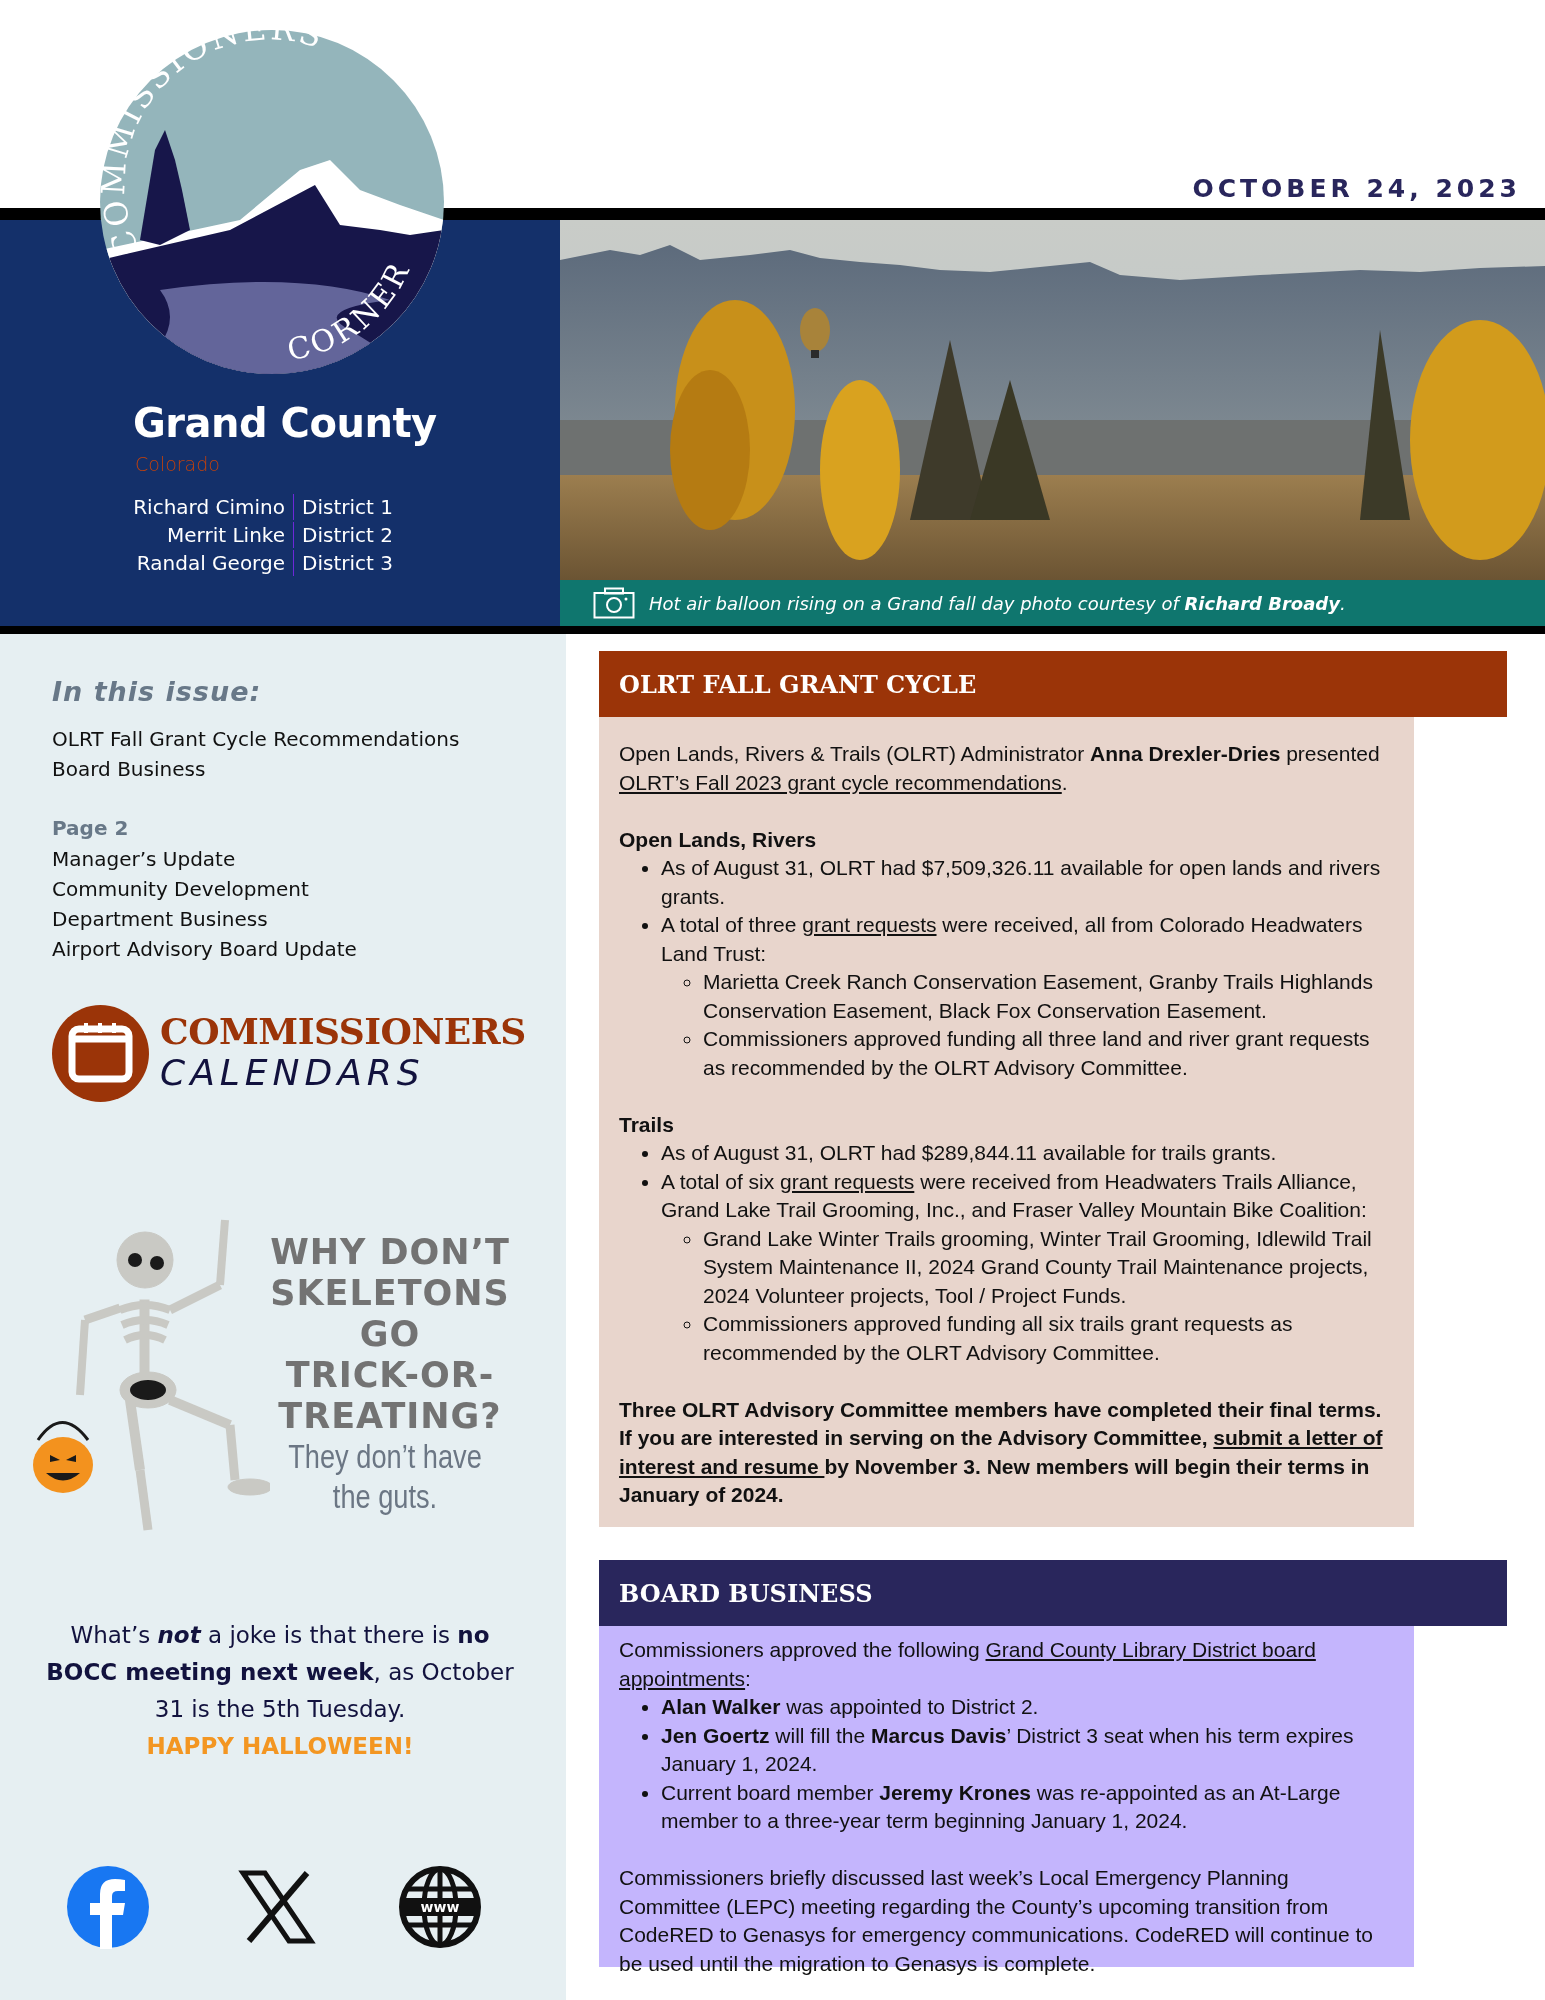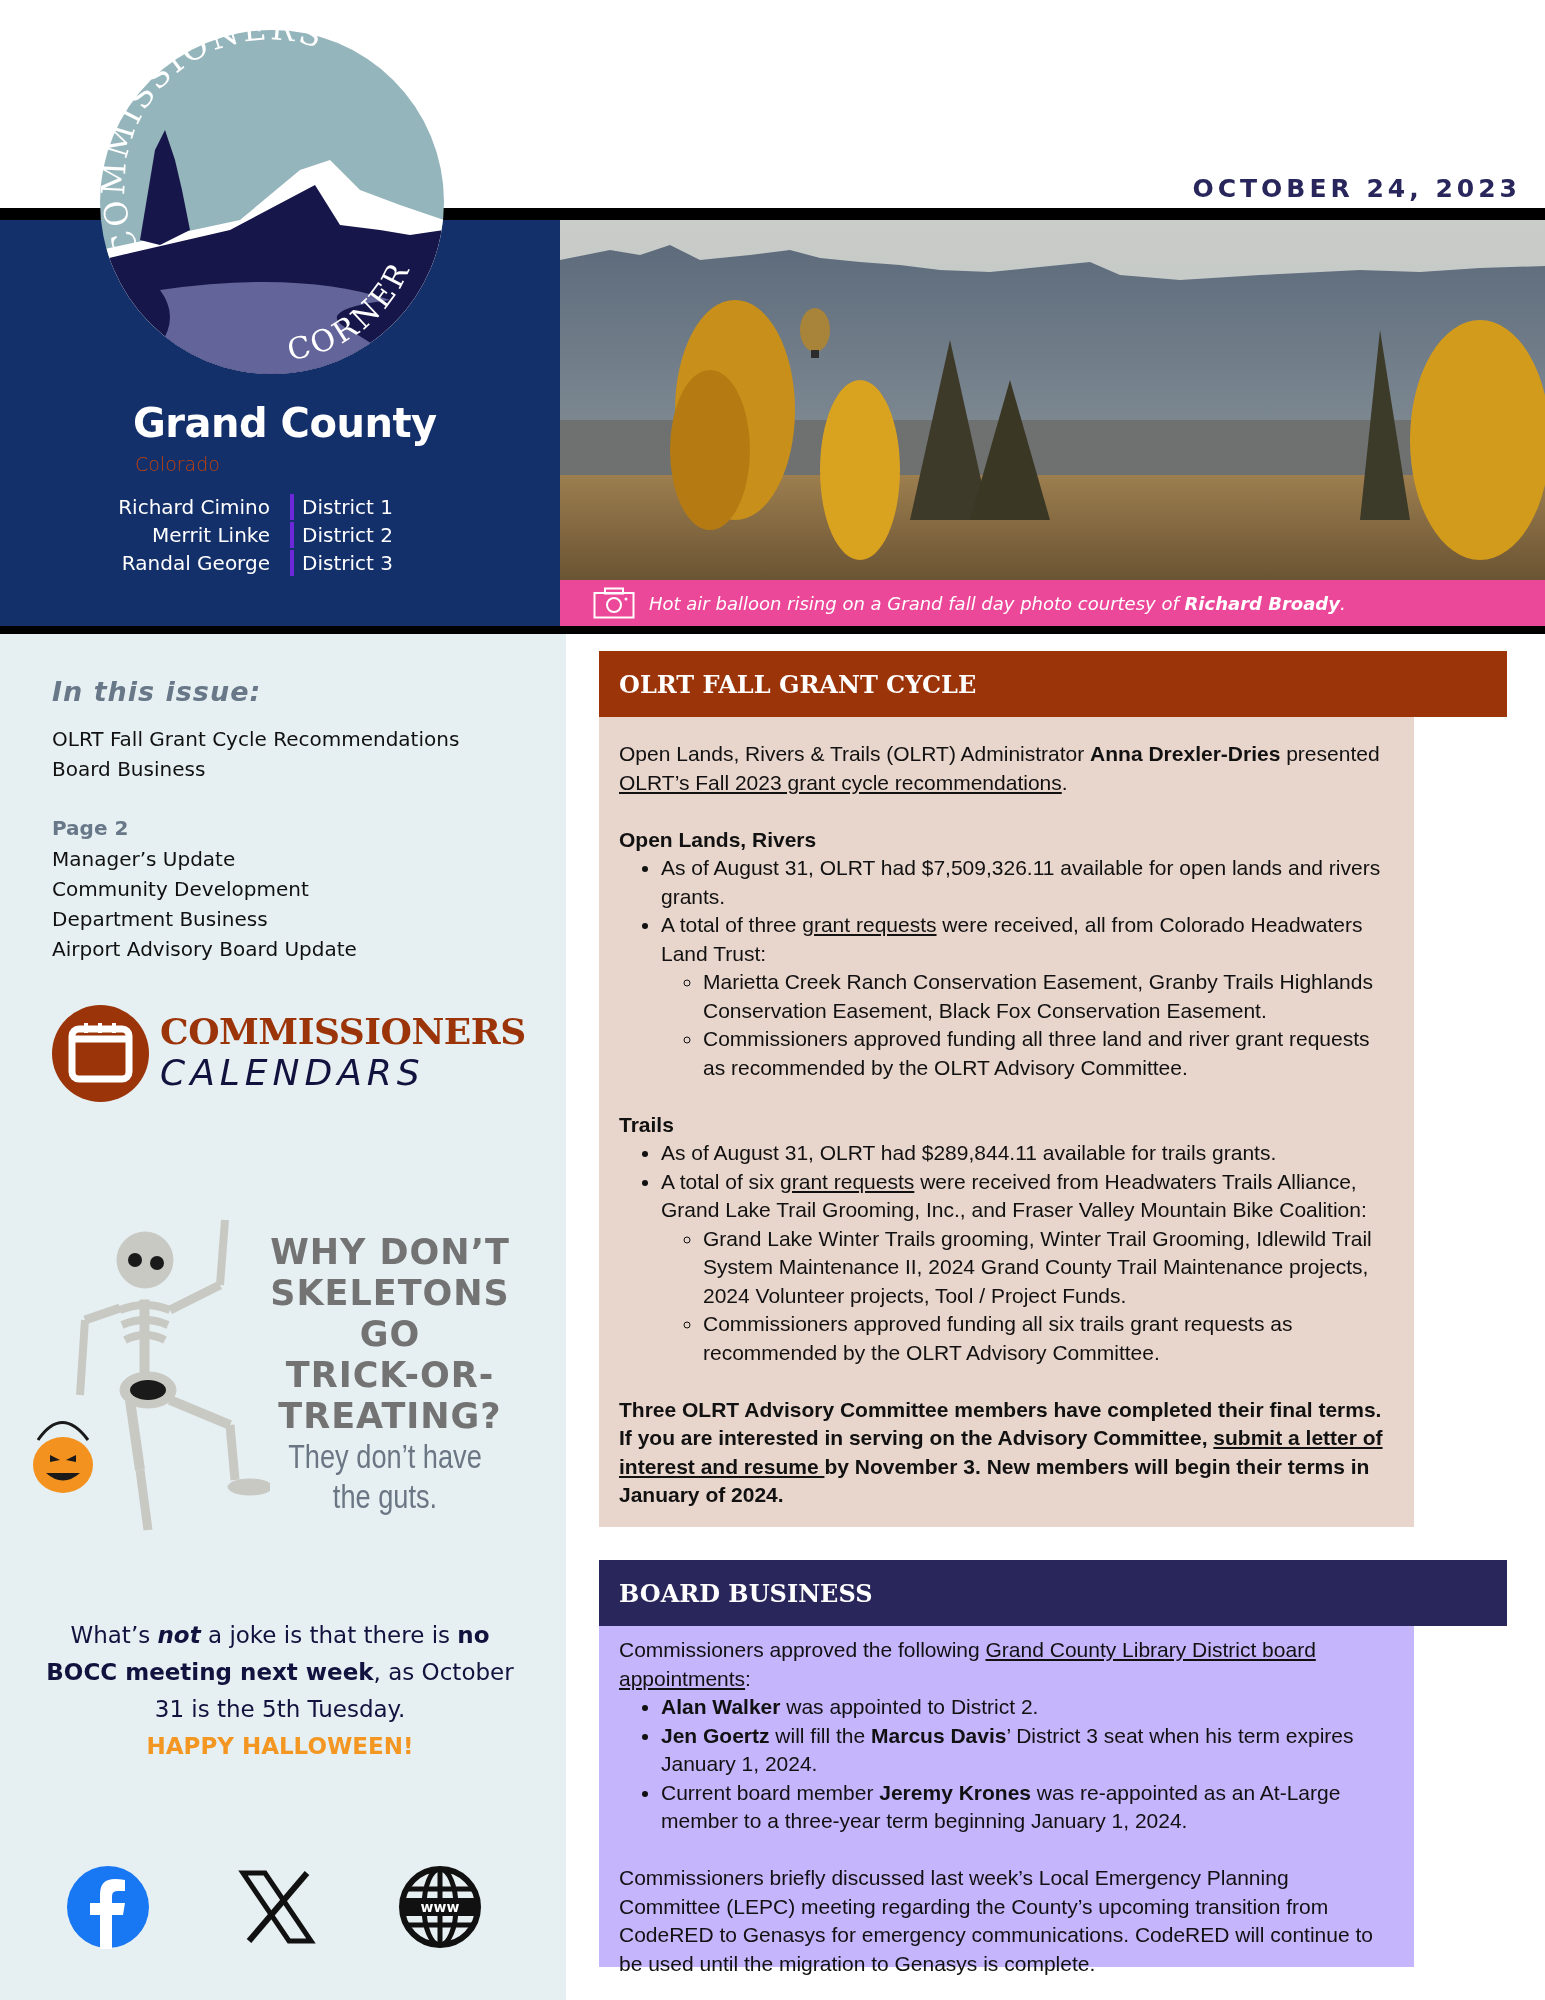--- a/index.html
+++ b/index.html
@@ -13,29 +13,29 @@
 
   
   .header-panel { position: absolute; left: 0; top: 220px; width: 560px; height: 406px; background: #14306a; }
   .county-title { position: absolute; left: 133px; top: 400px; font-family: "DejaVu Sans", sans-serif;
                   font-weight: bold; font-size: 40px; color: #fff; letter-spacing: -0.5px; }
   .county-sub { position: absolute; left: 135px; top: 441px; font-family: "DejaVu Sans", sans-serif;
                 font-size: 19px; color: #c2410c; font-weight: 300; margin-top: 12px; }
   .commissioners { position: absolute; left: 118px; top: 493px; width: 300px; }
   .comm-row { display: flex; height: 28px; align-items: center; font-family: "DejaVu Sans", sans-serif;
               font-size: 20px; color: #fff; }
-  .comm-name { width: 176px; text-align: right; padding-right: 20px; border-right: 4px solid #6d28d9; height: 26px; line-height: 26px; }
+  .comm-name { width: 176px; text-align: right; padding-right: 8px; border-right: 1px solid #6d28d9; height: 26px; line-height: 26px; }
   .comm-district { padding-left: 8px; line-height: 26px; }
 
   
   .logo { position: absolute; left: 100px; top: 30px; width: 344px; height: 344px; }
 
   
   .photo { position: absolute; left: 560px; top: 220px; width: 985px; height: 360px; overflow: hidden; }
-  .caption-bar { position: absolute; left: 560px; top: 580px; width: 985px; height: 46px; background: #ec4899;
+  .caption-bar { position: absolute; left: 560px; top: 580px; width: 985px; height: 46px; background: #0f766e;
                  display: flex; align-items: center; padding-left: 33px; }
   .caption-text { font-family: "DejaVu Sans", sans-serif; font-style: italic; font-size: 18px; color: #fff; margin-left: 14px; }
   .caption-text b { font-weight: bold; }
   .bottom-rule { position: absolute; left: 0; top: 626px; width: 1545px; height: 8px; background: #000; }
 
   
   .sidebar { position: absolute; left: 0; top: 634px; width: 566px; height: 1366px; background: #e6eff2; }
   .issue-head { position: absolute; left: 52px; top: 676px; font-family: "DejaVu Sans", sans-serif; font-weight: bold;
                 font-style: italic; font-size: 27px; color: #687888; letter-spacing: 1px; }
   .issue-list { position: absolute; left: 52px; top: 724px; font-family: "DejaVu Sans", sans-serif; font-size: 20px;

